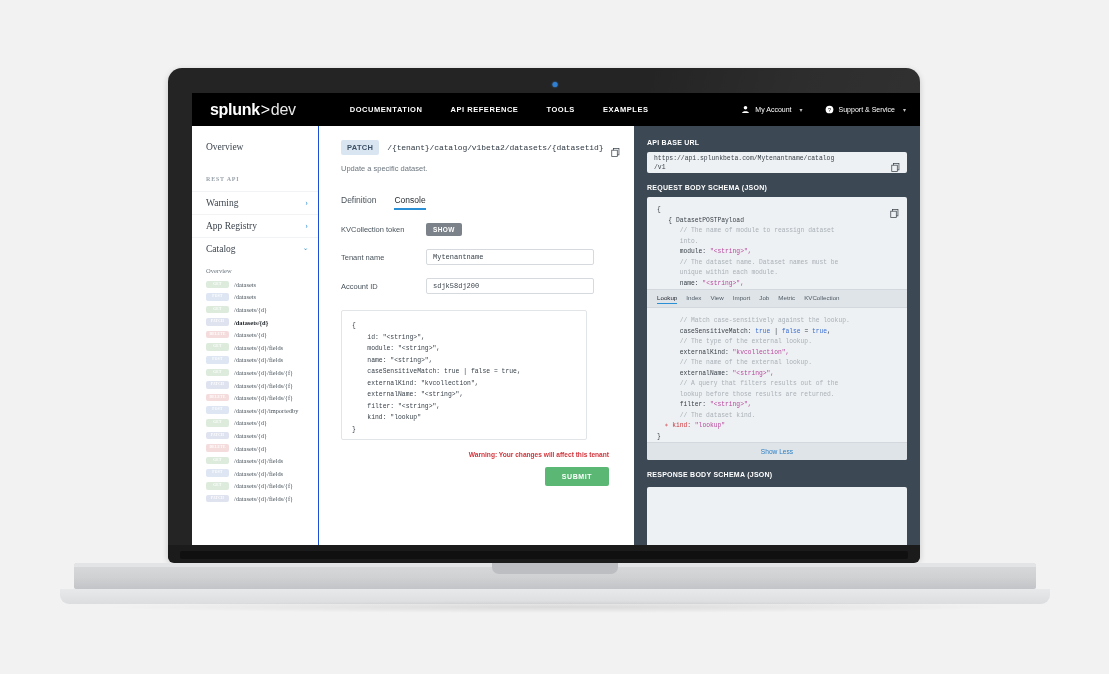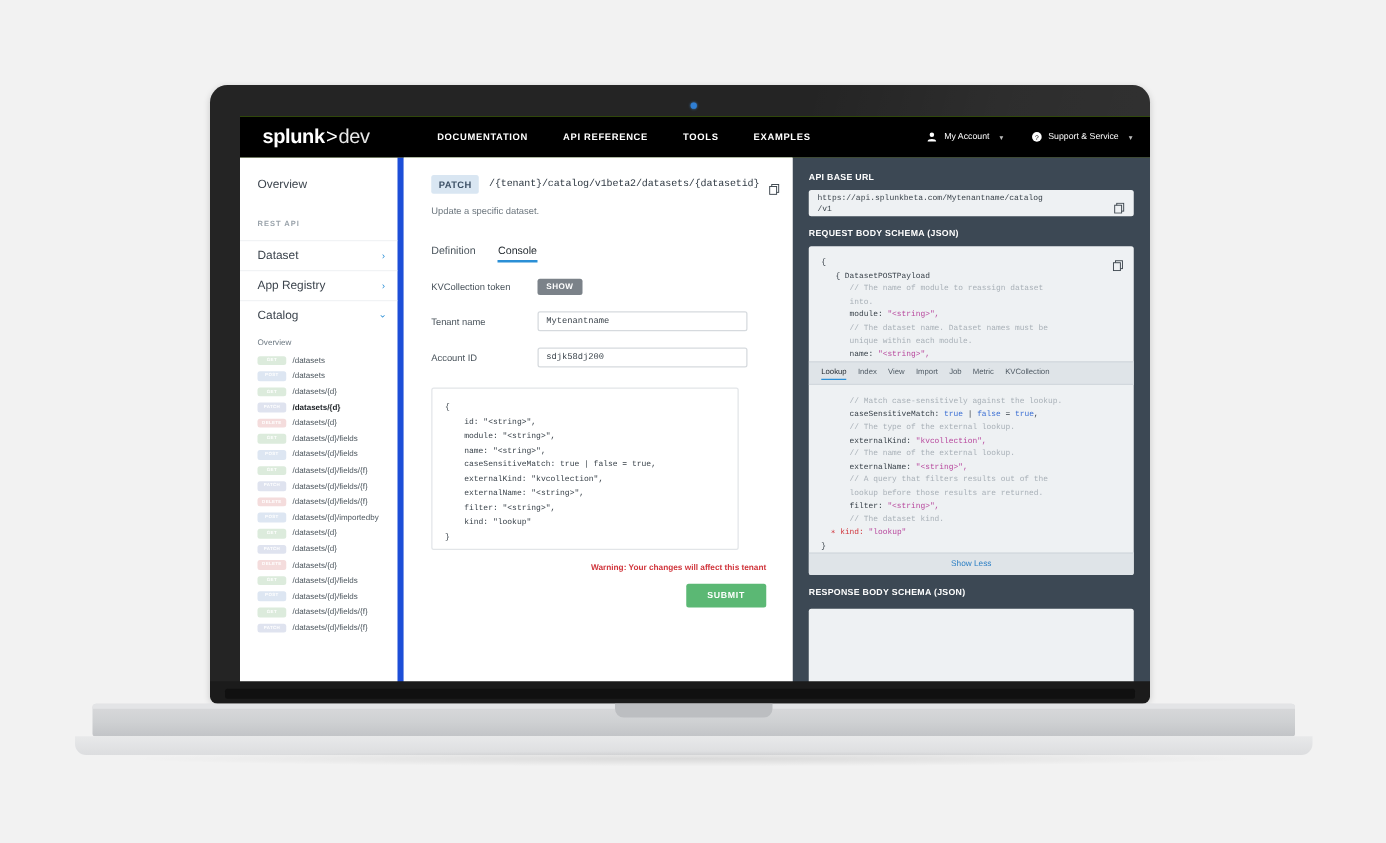--- a/index.html
+++ b/index.html
@@ -22,21 +22,21 @@
     background:linear-gradient(105deg, rgba(255,255,255,0) 0%, rgba(255,255,255,.045) 40%, rgba(255,255,255,.07) 100%);
     border-radius:0 14px 4px 0;pointer-events:none;
   }
   .camera{
     position:absolute;left:50%;top:82px;transform:translateX(-50%);
     width:5px;height:5px;border-radius:50%;background:#2f7fd4;
     box-shadow:0 0 2px rgba(70,150,230,.9);
   }
   .screen{
     position:absolute;left:192px;top:93px;width:728px;height:458px;
-    background:#84cc16;overflow:hidden;
+    background:#c2410c;overflow:hidden;
   }
   .lid-bottom-bar{
     position:absolute;left:168px;top:545px;width:752px;height:18px;
     background:#1b1b1b;border-radius:0 0 6px 6px;
   }
   .lid-hinge{
     position:absolute;left:180px;top:551px;width:728px;height:8px;
     background:#101010;border-radius:2px;
   }
   .base{
@@ -82,22 +82,22 @@
   .ic-person,.ic-help{
     width:9px;height:9px;display:inline-block;position:relative;flex:0 0 auto;
   }
   .ic-person svg,.ic-help svg{display:block;}
 
   
   .appbody{display:flex;height:425px;background:#fff;}
 
   
   .sidebar{
-    width:126px;flex:0 0 126px;background:#fff;border-right:5px solid #1d4ed8;
-    padding:16px 0 0 0;overflow:hidden;
+    width:126px;flex:0 0 126px;background:#fff;border-right:1px solid #1d4ed8;
+    padding:16px 0 0 0;overflow:hidden;font-family:Liberation Serif, serif;
   }
   .sb-overview{font-size:9.5px;color:#3c444d;padding:0 0 0 14px;margin-bottom:24px;}
   .sb-sec{font-size:6px;letter-spacing:.8px;color:#9aa3ab;padding-left:14px;margin-bottom:9px;font-weight:700;}
   .sb-row{
     display:flex;align-items:center;justify-content:space-between;
     padding:6px 10px 6px 14px;font-size:9.5px;color:#3c444d;cursor:pointer;
     border-top:1px solid #f1f3f5;
   }
   .sb-row .chev{color:#2b8fd6;font-size:8px;line-height:1;}
   .sb-row .chev.down{transform:rotate(90deg);display:inline-block;}
@@ -250,21 +250,21 @@
       </div>
     </div>
 
     <div class="appbody">
 
       <div class="sidebar">
         <div class="sb-overview">Overview</div>
         <div class="sb-sec">REST API</div>
 
         <div class="sb-row">
-          <span>Dataset</span>
+          <span>Warning</span>
           <span class="chev">›</span>
         </div>
         <div class="sb-row">
           <span>App Registry</span>
           <span class="chev">›</span>
         </div>
         <div class="sb-row">
           <span>Catalog</span>
           <span class="chev down">›</span>
         </div>

